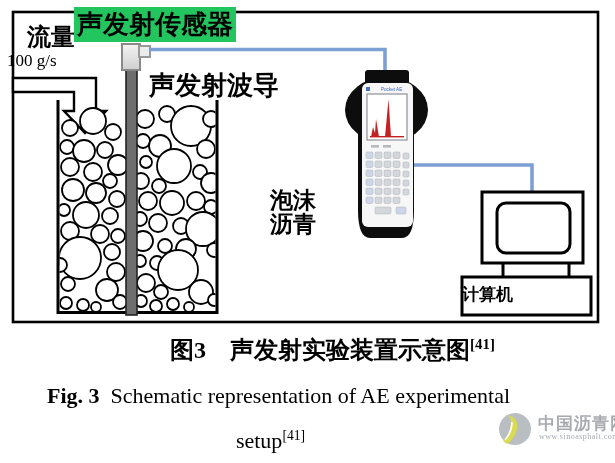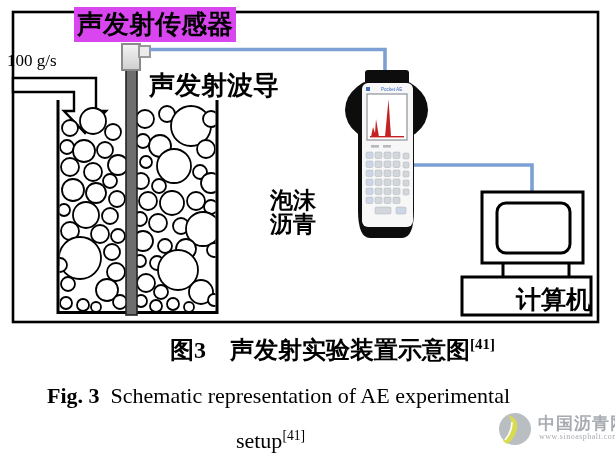--- a/index.html
+++ b/index.html
@@ -164,28 +164,29 @@
           <rect x="396" y="207" width="10" height="7" rx="1.4" fill="#ccd6e8" stroke="#aab0b8" stroke-width="0.5"></rect>
         </g>
     </g>
 
     <rect x="482" y="192" width="101" height="71" fill="#fff" stroke="#000" stroke-width="3"></rect>
     <rect x="497" y="203" width="73" height="50" rx="9" fill="#fff" stroke="#000" stroke-width="3"></rect>
     <path d="M503,263 V277 M569,263 V277" stroke="#000" stroke-width="3" fill="none"></path>
     <rect x="462" y="277" width="129" height="38" fill="#fff" stroke="#000" stroke-width="3"></rect>
   </svg>
 
+  <div class="abs zh lbl" style="left:27px;top:25px;font-size:24px">流量</div>
   <div class="abs" style="left:7px;top:51px;font-size:17px;white-space:nowrap">100 g/s</div>
-  <div class="abs zh" style="left:74px;top:7px;font-size:26px;background:#d946ef;padding:0 3px">声发射传感器</div>
+  <div class="abs zh" style="left:74px;top:7px;font-size:26px;background:#22c55e;padding:0 3px">声发射传感器</div>
   <div class="abs zh" style="left:270px;top:189px;font-size:23px;line-height:24px;text-align:center">
     <div>泡沫</div>
     <div>沥青</div>
   </div>
   <div class="abs zh" style="left:149px;top:68px;font-size:26px">声发射波导</div>
-  <div class="abs zh" style="left:462px;top:283px;width:129px;text-align:right;font-size:25px">计算机</div>
+  <div class="abs zh" style="left:462px;top:283px;width:129px;text-align:left;font-size:17px">计算机</div>
 
   <div class="abs caption-zh" style="left:25px;top:334px">
     <span>图3</span>  <span>声发射实验装置示意图</span><sup>[41]</sup>
   </div>
 
   <div class="abs caption-en" style="left:-37px;top:376px">
     <div>
       <span class="fig">Fig. 3</span> <span>Schematic representation of AE experimental</span>
     </div>
     <div>

